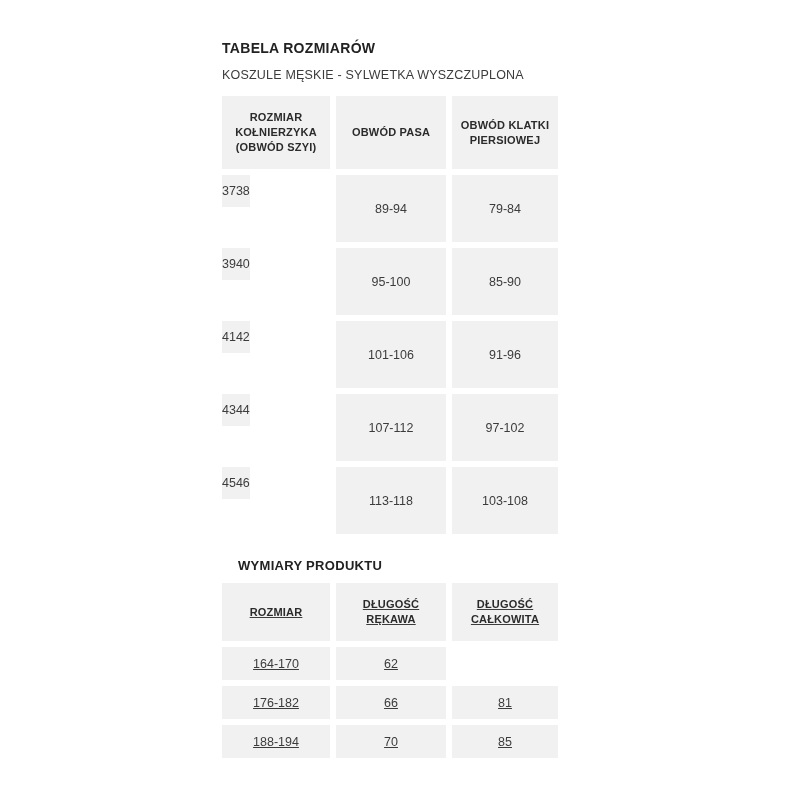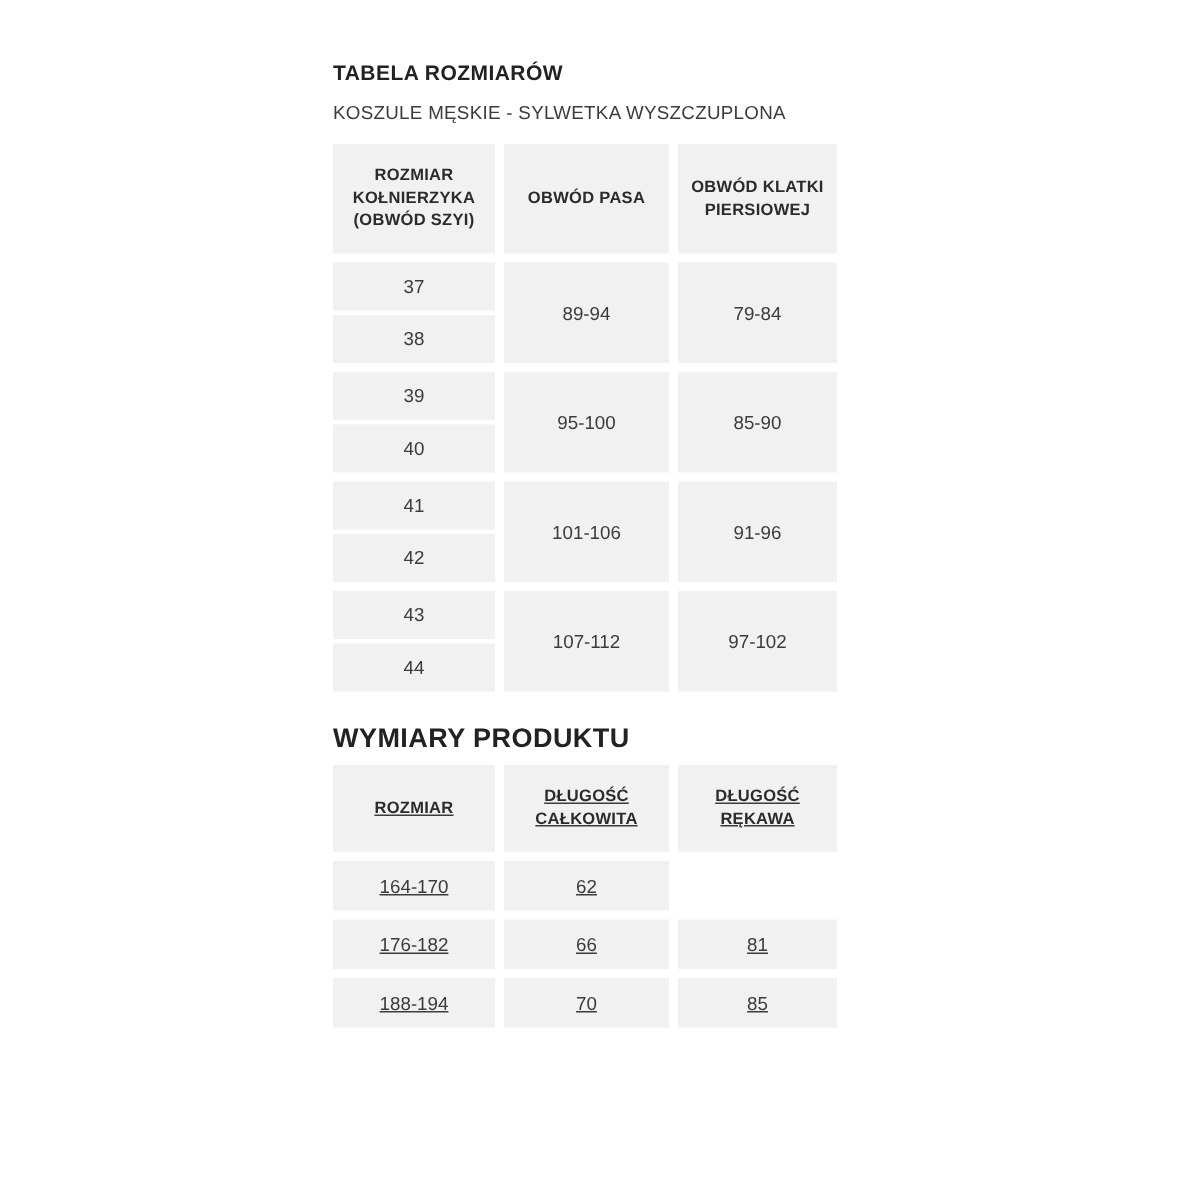--- a/index.html
+++ b/index.html
@@ -55,29 +55,28 @@
     line-height: 15px;
     color: #2b2b2b;
     letter-spacing: 0.2px;
     padding: 0 6px;
     box-sizing: border-box;
   }
   .t1 .hcell { height: 73px; }
   .t2 .hcell { height: 58px; }
   .sub-col {
     display: flex;
-    flex-direction: column;
+    flex-direction: row;
     row-gap: 3px;
-    justify-content: space-between;
   }
   .sub-col .cell { height: 32px; }
   .merged { height: 67px; }
   .section-title {
-    margin: 24px 0 0 0;
-    font-size: 18px;
+    margin: 24px 0 0 16px;
+    font-size: 13px;
     line-height: 15px;
     font-weight: bold;
     color: #222222;
     letter-spacing: 0.3px;
   }
   .t2 { margin-top: 10px; text-decoration: underline; }
   .t2 .cell.data { height: 33px; }
 </style>
 </head>
 <body>
@@ -124,31 +123,39 @@
 
     <div class="tbl-row">
       <div class="sub-col">
         <div class="cell">43</div>
         <div class="cell">44</div>
       </div>
       <div class="cell merged">107-112</div>
       <div class="cell merged">97-102</div>
     </div>
 
+    <div class="tbl-row">
+      <div class="sub-col">
+        <div class="cell">45</div>
+        <div class="cell">46</div>
+      </div>
+      <div class="cell merged">113-118</div>
+      <div class="cell merged">103-108</div>
+    </div>
 
   </div>
 
   <h2 class="section-title">WYMIARY PRODUKTU</h2>
 
   <div class="tbl t2">
 
     <div class="tbl-row">
       <div class="cell hcell">ROZMIAR</div>
+      <div class="cell hcell">DŁUGOŚĆ RĘKAWA</div>
       <div class="cell hcell">DŁUGOŚĆ CAŁKOWITA</div>
-      <div class="cell hcell">DŁUGOŚĆ RĘKAWA</div>
     </div>
 
     <div class="tbl-row">
       <div class="cell data">164-170</div>
       <div class="cell data">62</div>
     </div>
 
     <div class="tbl-row">
       <div class="cell data">176-182</div>
       <div class="cell data">66</div>

